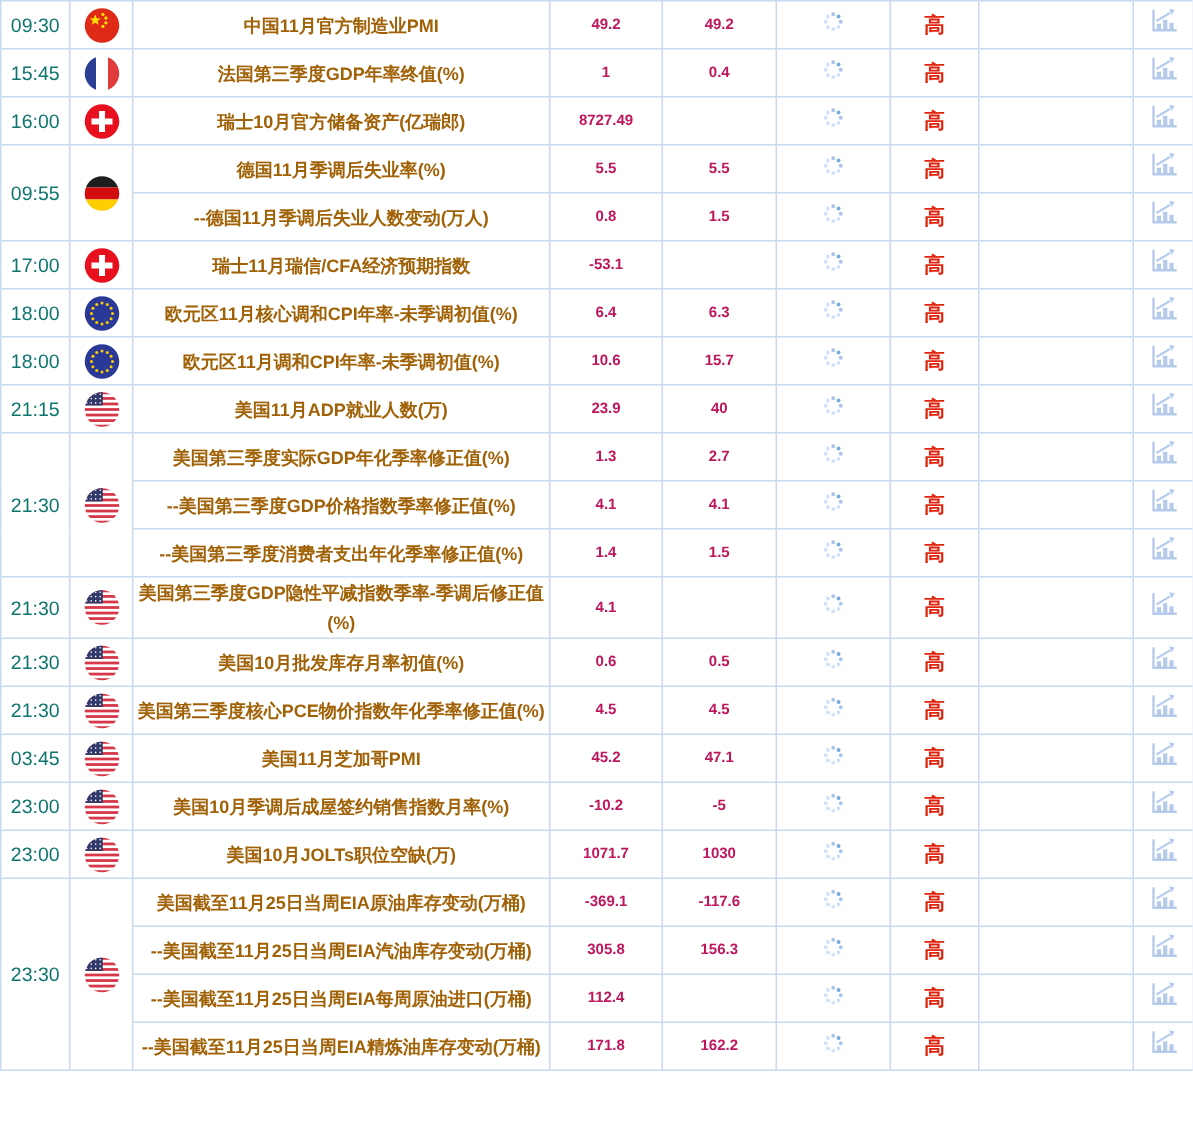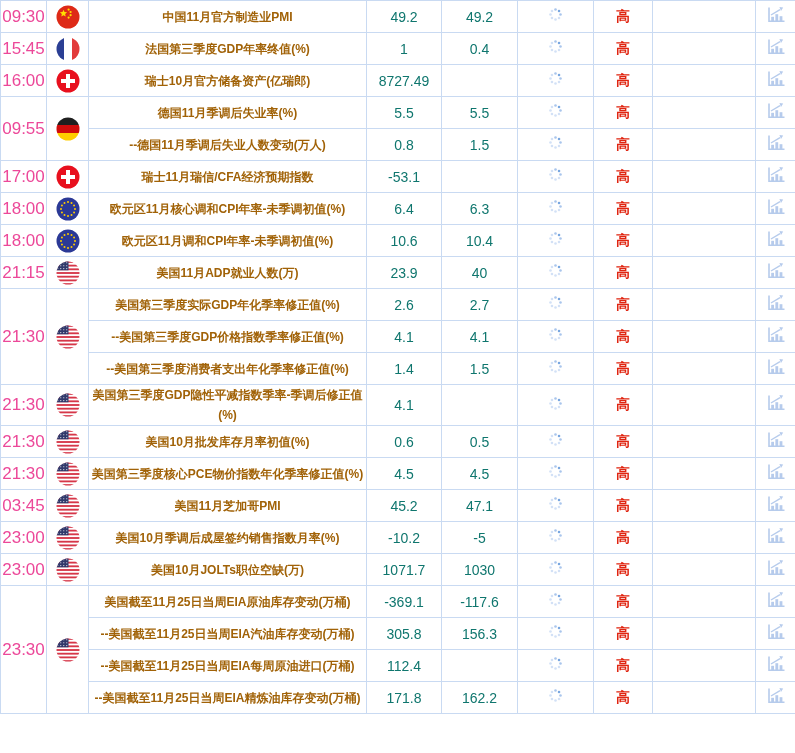--- a/index.html
+++ b/index.html
@@ -1,24 +1,24 @@
 <!DOCTYPE html>
 <html><head>
 <meta charset="utf-8">
 <style>
   html,body{margin:0;padding:0;background:#fff;}
   body{width:795px;font-family:"Liberation Sans","DejaVu Sans",sans-serif;}
   table.calendar{border-collapse:collapse;width:795px;table-layout:fixed;background:#fff;}
   table.calendar td{border:1px solid #c9daf2;text-align:center;vertical-align:middle;height:31px;padding:0;overflow:hidden;}
-  td.time-cell{color:#ec4899;font-size:17px;margin-left:42px;}
+  td.time-cell{color:#0f766e;font-size:13px;margin-left:42px;}
   td.flag-cell{padding:0;}
   .flag{display:inline-block;width:24px;height:24px;vertical-align:middle;}
   .flag svg{display:block;}
   td.event-cell{text-align:left;padding:4px 8px 4px 10px;color:#a16207;font-weight:bold;font-size:12px;line-height:20px;}
-  td.val-cell{color:#0f766e;font-weight:normal;font-size:14px;}
+  td.val-cell{color:#be185d;font-weight:bold;font-size:10px;}
   td.imp-cell{color:#e02511;font-weight:bold;font-size:14px;}
   td.spin-cell .spin, td.chart-cell .chart{display:inline-block;vertical-align:middle;}
   td.chart-cell .chart{cursor:pointer;}
   td.empty-cell{background:#fff;}
 </style>
 </head>
 <body>
 
 <table class="calendar">
   <colgroup>
@@ -318,21 +318,21 @@
                 <circle cx="12.00" cy="19.00" r="1" fill="#ffcc00"></circle>
                 <circle cx="8.50" cy="18.06" r="1" fill="#ffcc00"></circle>
                 <circle cx="5.94" cy="15.50" r="1" fill="#ffcc00"></circle>
                 <circle cx="5.00" cy="12.00" r="1" fill="#ffcc00"></circle>
                 <circle cx="5.94" cy="8.50" r="1" fill="#ffcc00"></circle>
                 <circle cx="8.50" cy="5.94" r="1" fill="#ffcc00"></circle>
               </g>
             </svg></span></td>
         <td class="event-cell">欧元区11月调和CPI年率-未季调初值(%)</td>
         <td class="val-cell">10.6</td>
-        <td class="val-cell">10.4</td>
+        <td class="val-cell">15.7</td>
         <td class="spin-cell"><span class="spin"><svg width="15" height="15" viewBox="0 0 15 15">
               <circle cx="7.50" cy="2.50" r="1.3" fill="#a9c5ec"></circle>
               <circle cx="11.04" cy="3.96" r="1.3" fill="#79a7e0"></circle>
               <circle cx="12.50" cy="7.50" r="1.3" fill="#a9c5ec"></circle>
               <circle cx="11.04" cy="11.04" r="1.3" fill="#d3e1f6"></circle>
               <circle cx="7.50" cy="12.50" r="1.3" fill="#d3e1f6"></circle>
               <circle cx="3.96" cy="11.04" r="1.3" fill="#d3e1f6"></circle>
               <circle cx="2.50" cy="7.50" r="1.3" fill="#d3e1f6"></circle>
               <circle cx="3.96" cy="3.96" r="1.3" fill="#d3e1f6"></circle>
             </svg></span></td>
@@ -429,21 +429,21 @@
                 <circle cx="4.8" cy="4.7" r="0.55" fill="#fff"></circle>
                 <circle cx="7.8" cy="4.7" r="0.55" fill="#fff"></circle>
                 <circle cx="10.8" cy="4.7" r="0.55" fill="#fff"></circle>
                 <circle cx="1.8" cy="7.6" r="0.55" fill="#fff"></circle>
                 <circle cx="4.8" cy="7.6" r="0.55" fill="#fff"></circle>
                 <circle cx="7.8" cy="7.6" r="0.55" fill="#fff"></circle>
                 <circle cx="10.8" cy="7.6" r="0.55" fill="#fff"></circle>
               </g>
             </svg></span></td>
         <td class="event-cell">美国第三季度实际GDP年化季率修正值(%)</td>
-        <td class="val-cell">2.6</td>
+        <td class="val-cell">1.3</td>
         <td class="val-cell">2.7</td>
         <td class="spin-cell"><span class="spin"><svg width="15" height="15" viewBox="0 0 15 15">
               <circle cx="7.50" cy="2.50" r="1.3" fill="#a9c5ec"></circle>
               <circle cx="11.04" cy="3.96" r="1.3" fill="#79a7e0"></circle>
               <circle cx="12.50" cy="7.50" r="1.3" fill="#a9c5ec"></circle>
               <circle cx="11.04" cy="11.04" r="1.3" fill="#d3e1f6"></circle>
               <circle cx="7.50" cy="12.50" r="1.3" fill="#d3e1f6"></circle>
               <circle cx="3.96" cy="11.04" r="1.3" fill="#d3e1f6"></circle>
               <circle cx="2.50" cy="7.50" r="1.3" fill="#d3e1f6"></circle>
               <circle cx="3.96" cy="3.96" r="1.3" fill="#d3e1f6"></circle>

